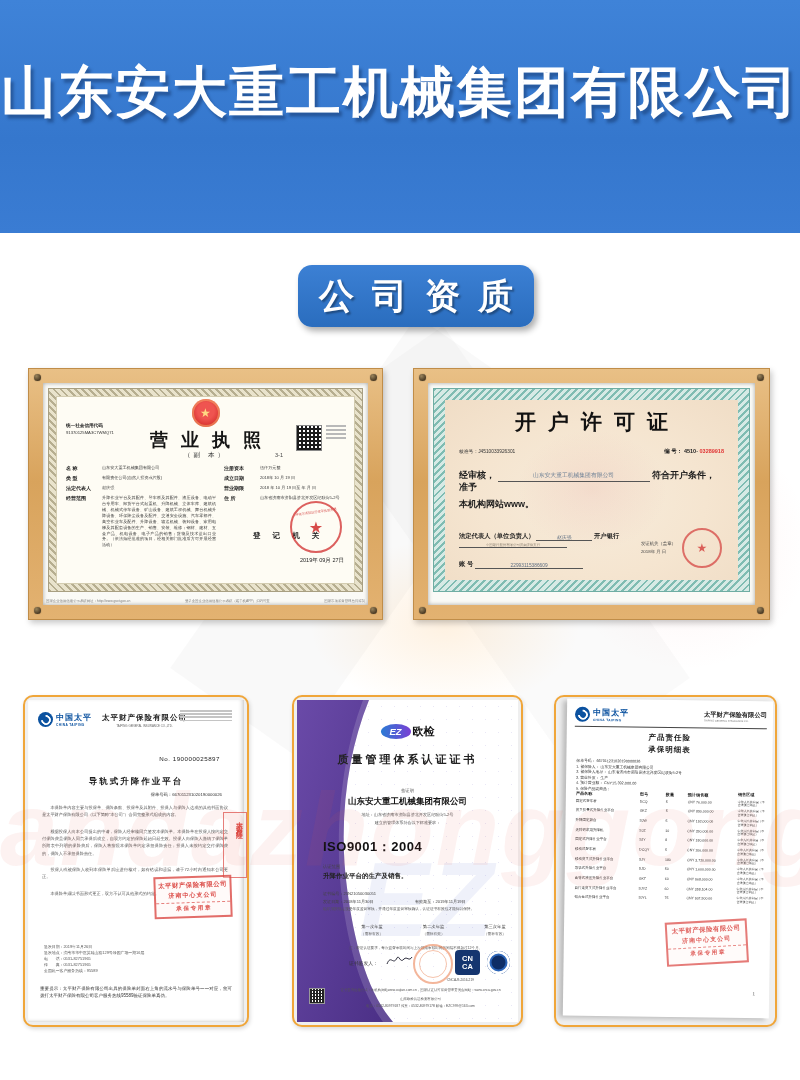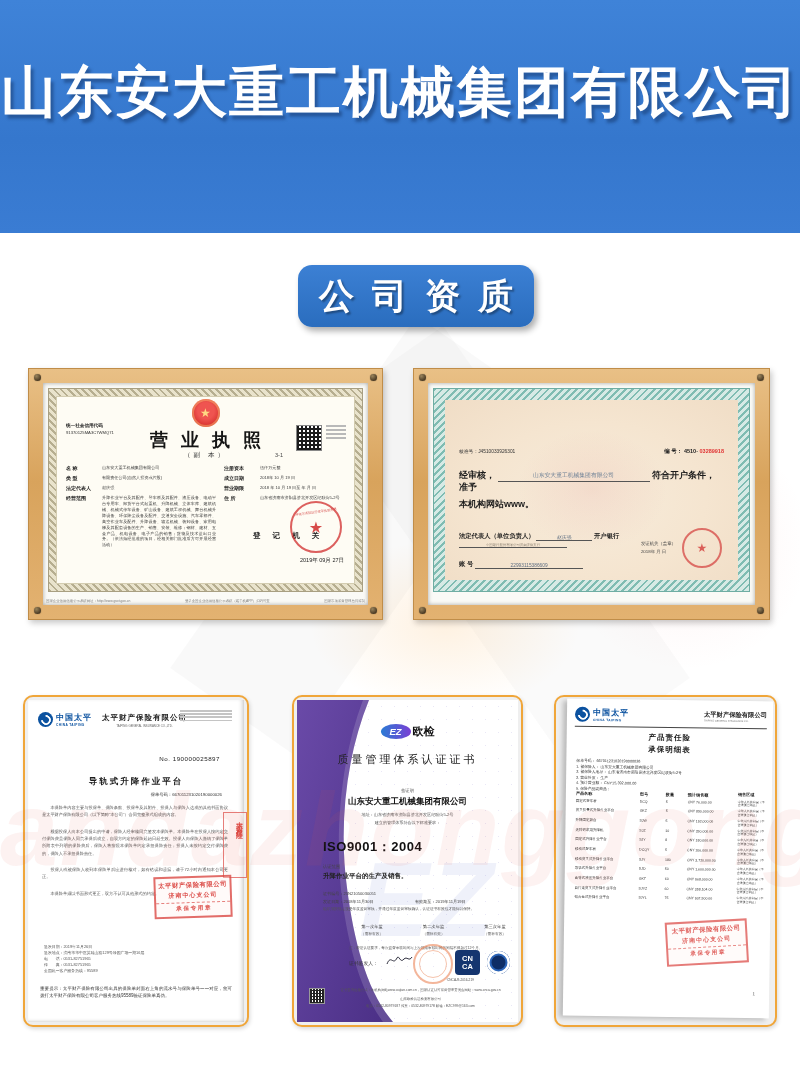--- a/index.html
+++ b/index.html
@@ -156,21 +156,21 @@
             background-size:13px 13px; }
   .swoosh { position:absolute; left:0; top:0; height:100%; width:100px; z-index:1; }
   .ez-wm { position:absolute; left:62px; top:140px; font-size:105px; font-weight:bold; font-style:italic;
            color:rgba(95,115,205,.10); z-index:1; }
   .p2-content { position:absolute; inset:0; z-index:2; }
   .p2-logo { position:absolute; top:24px; left:0; width:100%; display:flex; justify-content:center; align-items:center; }
   .ez-oval { width:30px; height:15px; border-radius:50%; background:linear-gradient(90deg,#2b7bd4,#7a3fd4);
              color:#fff; font-size:9.5px; font-weight:bold; font-style:italic; display:flex; align-items:center;
              justify-content:center; margin-right:2px; }
   .ez-suffix { font-size:11px; font-weight:bold; color:#111; }
-  .p2-title { position:absolute; top:52px; left:0; width:100%; text-align:center; font-size:11px; font-weight:normal;
+  .p2-title { position:absolute; top:52px; left:0; width:100%; text-align:center; font-size:11px; font-weight:bold;
               letter-spacing:3px; color:#222; }
   .p2-certify { position:absolute; top:88px; left:0; width:100%; text-align:center; font-size:4.3px; color:#555; }
   .p2-company { position:absolute; top:96px; left:0; width:100%; text-align:center; font-size:8.5px; font-weight:bold; color:#111; }
   .p2-addr { position:absolute; top:112px; left:0; width:100%; text-align:center; font-size:4.1px; color:#555; }
   .p2-line { position:absolute; top:120px; left:0; width:100%; text-align:center; font-size:4.1px; color:#555; }
   .p2-std { position:absolute; top:138px; left:26px; font-size:13px; font-weight:bold; color:#111; letter-spacing:.5px; }
   .p2-scopelab { position:absolute; top:164px; left:26px; font-size:4.3px; color:#444; }
   .p2-scope { position:absolute; top:172px; left:26px; font-size:6.5px; font-weight:bold; color:#222; }
   .p2-certno { position:absolute; top:191px; left:26px; font-size:4.1px; color:#444; }
   .p2-issue { position:absolute; top:199px; left:26px; font-size:4.1px; color:#444; }
@@ -320,20 +320,21 @@
 </div>
 
 <div class="frame frame-2">
   <span class="screw tl"></span>
   <span class="screw tr"></span>
   <span class="screw bl"></span>
   <span class="screw br"></span>
   <div class="mat">
     <div class="guilloche">
       <div class="cert2">
+        <div class="permit-title">开户许可证</div>
         <div class="permit-row1">
           <span class="permit-approval">
             <span>核准号：</span><span>J4510033926301</span>
           </span>
           <span class="permit-serial">
             <span>编 号：</span>
             <span>4510-</span>
             <span class="red">03289918</span>
           </span>
         </div>

